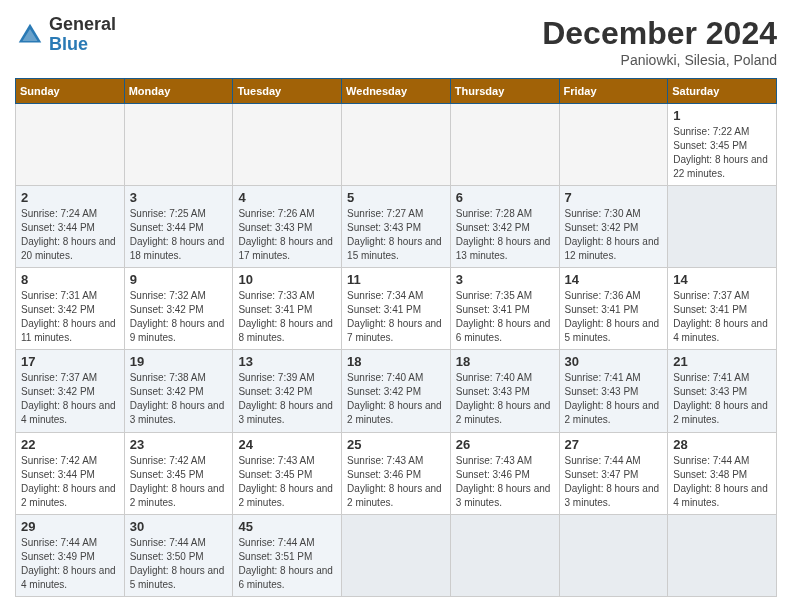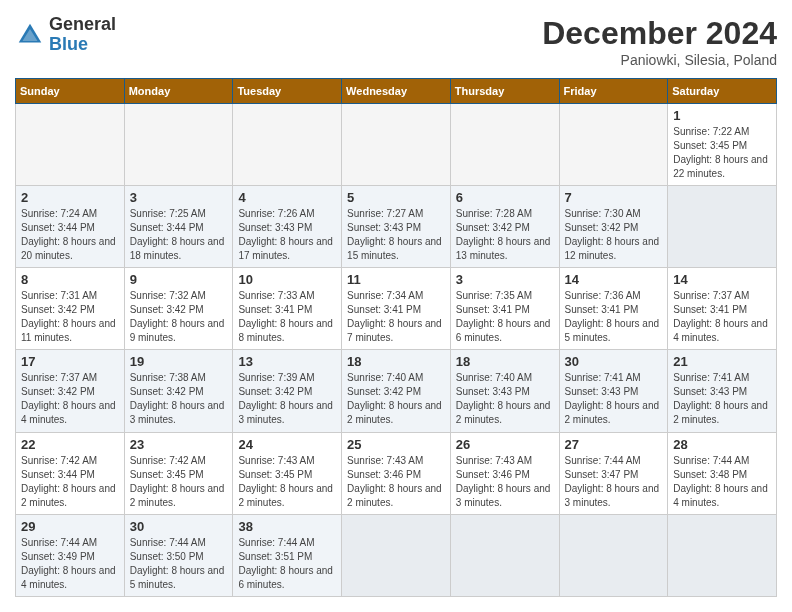--- a/index.html
+++ b/index.html
@@ -262,21 +262,21 @@
         <tr class="row-shaded">
           <td>
             <span class="day-num">29</span>
             <div class="day-info">Sunrise: 7:44 AM<br>Sunset: 3:49 PM<br>Daylight: 8 hours and 4 minutes.</div>
           </td>
           <td>
             <span class="day-num">30</span>
             <div class="day-info">Sunrise: 7:44 AM<br>Sunset: 3:50 PM<br>Daylight: 8 hours and 5 minutes.</div>
           </td>
           <td>
-            <span class="day-num">38</span>
+            <span class="day-num">45</span>
             <div class="day-info">Sunrise: 7:44 AM<br>Sunset: 3:51 PM<br>Daylight: 8 hours and 6 minutes.</div>
           </td>
           <td class="empty"></td>
           <td class="empty"></td>
           <td class="empty"></td>
           <td class="empty"></td>
         </tr>
       </tbody>
   </table>
 </div>

